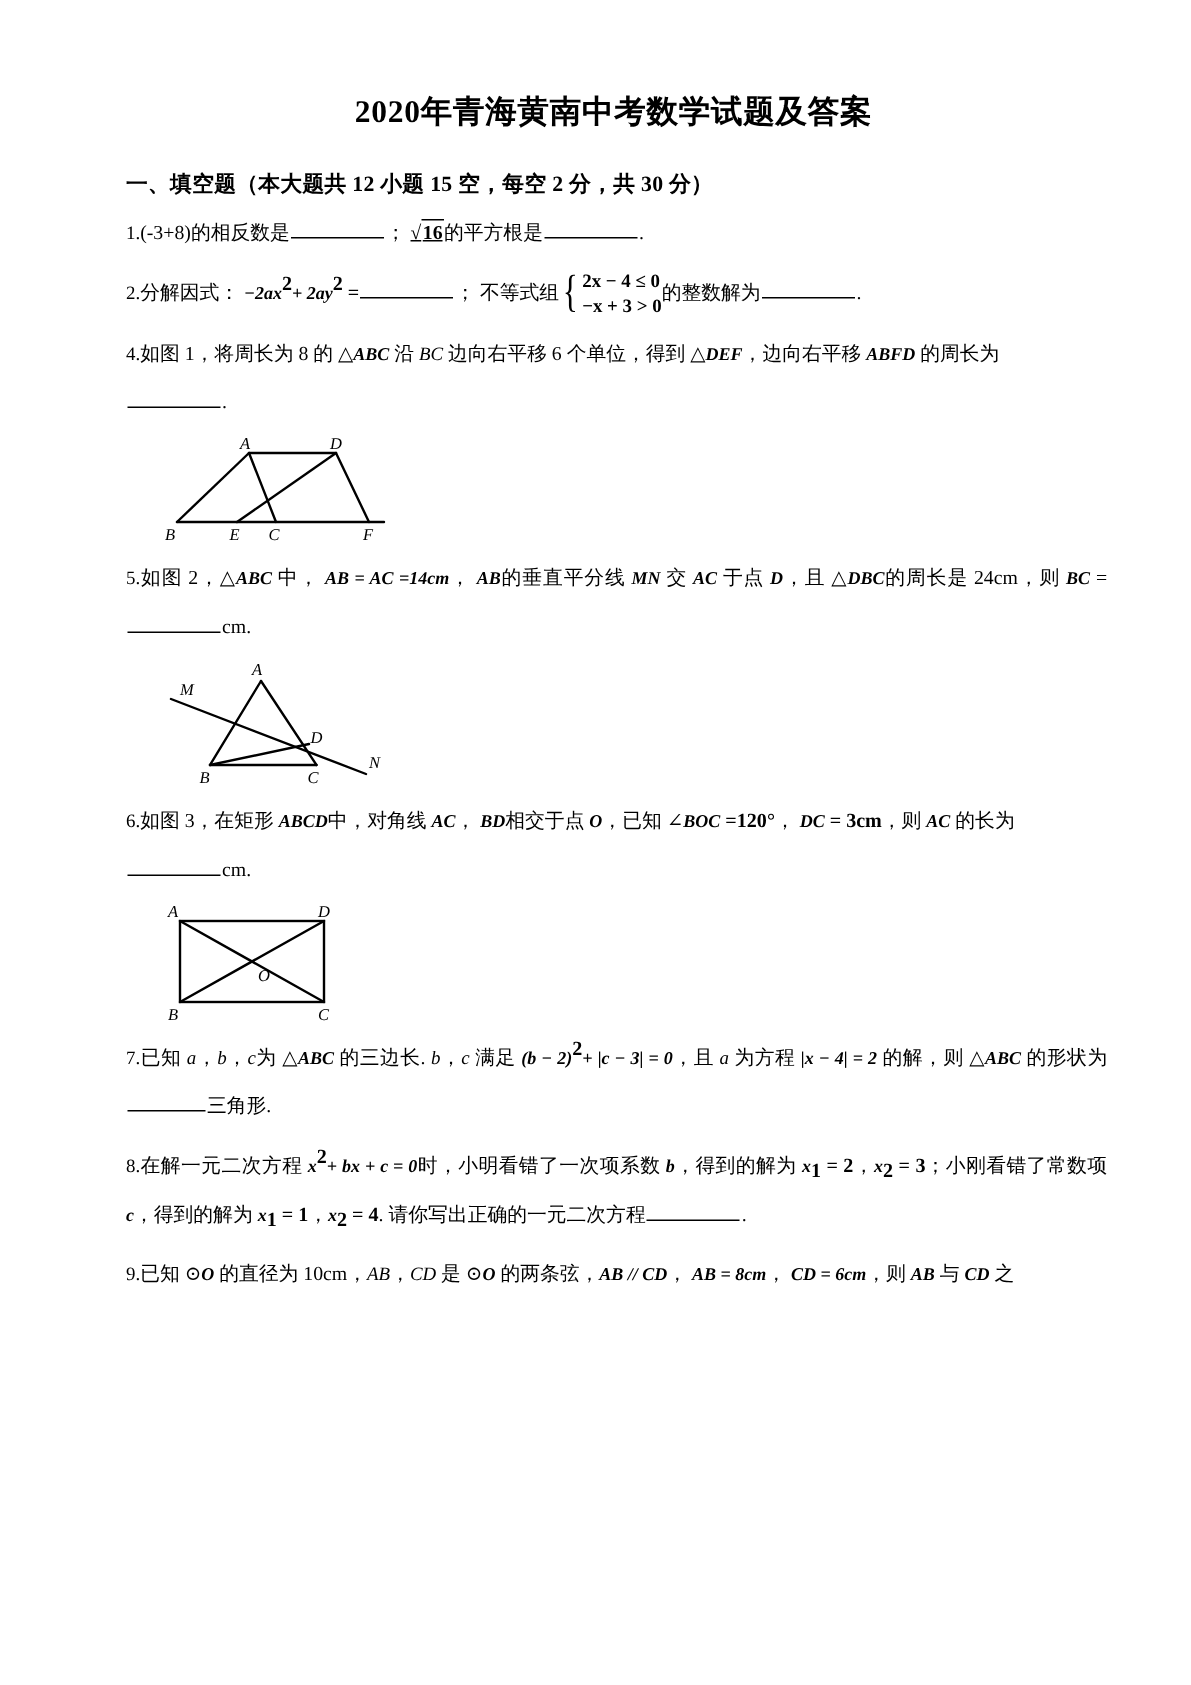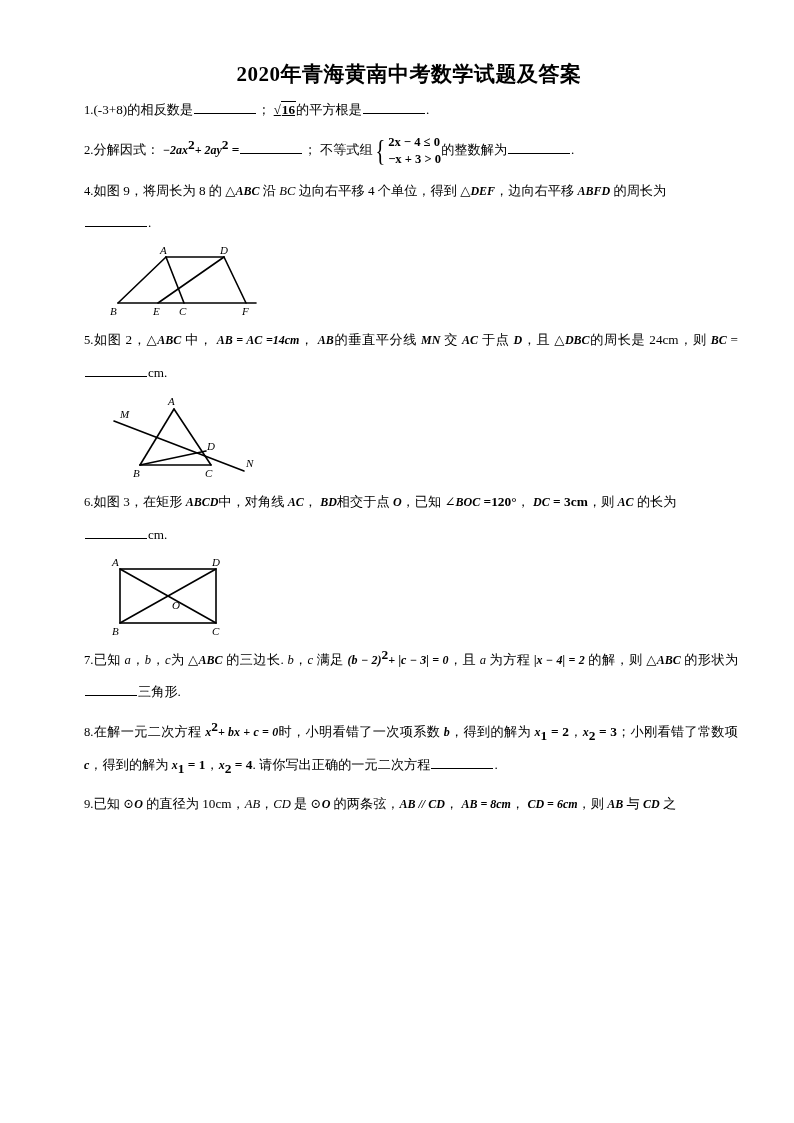--- a/index.html
+++ b/index.html
@@ -137,38 +137,39 @@
 </style>
 </head>
 <body>
 
 <div class="page">
 
   <h1 class="doc-title">2020年青海黄南中考数学试题及答案</h1>
 
   <div class="content">
 
+    <div class="section-head">一、填空题（本大题共 12 小题 15 空，每空 2 分，共 30 分）</div>
 
     <p class="q q-block">
       <span class="num">1.</span><span>(-3+8)的相反数是</span><span class="blank"></span><span>；</span>&nbsp;<span class="sqrt"><span class="rad">√</span><span class="radicand">16</span></span><span>的平方根是</span><span class="blank"></span><span>.</span>
     </p>
 
     <p class="q q-block">
       <span class="num">2.</span><span>分解因式：</span>&nbsp;<span class="mb">−2ax</span><sup class="mbn">2</sup><span class="mb">+ 2ay</span><sup class="mbn">2</sup>&nbsp;<span class="mbn">=</span><span class="blank"></span><span>；</span>&nbsp;<span>不等式组</span><span class="sys">
           <span class="brace">{</span>
           <span class="rows">
             <span>2x − 4 ≤ 0</span>
             <span>−x + 3 &gt; 0</span>
           </span>
         </span><span>的整数解为</span><span class="blank"></span><span>.</span>
     </p>
 
 
     <p class="q q-block">
-      <span class="num">4.</span><span>如图 9，将周长为 8 的 △</span><span class="mb">ABC</span><span> 沿 </span><span class="mi">BC</span><span> 边向右平移 4 个单位，得到 △</span><span class="mb">DEF</span><span>，边向右平移 </span><span class="mb">ABFD</span><span> 的周长为</span><br><span class="blank"></span><span>.</span>
+      <span class="num">4.</span><span>如图 1，将周长为 8 的 △</span><span class="mb">ABC</span><span> 沿 </span><span class="mi">BC</span><span> 边向右平移 6 个单位，得到 △</span><span class="mb">DEF</span><span>，边向右平移 </span><span class="mb">ABFD</span><span> 的周长为</span><br><span class="blank"></span><span>.</span>
     </p>
 
     <div class="fig">
       <svg width="170" height="72" viewBox="0 0 170 72">
         <g stroke="#000" stroke-width="1.6" fill="none" stroke-linecap="round">
           <line x1="12" y1="58" x2="150" y2="58"></line>
           <line x1="12" y1="58" x2="60" y2="12"></line>
           <line x1="60" y1="12" x2="118" y2="12"></line>
           <line x1="60" y1="12" x2="78" y2="58"></line>
           <line x1="118" y1="12" x2="140" y2="58"></line>

